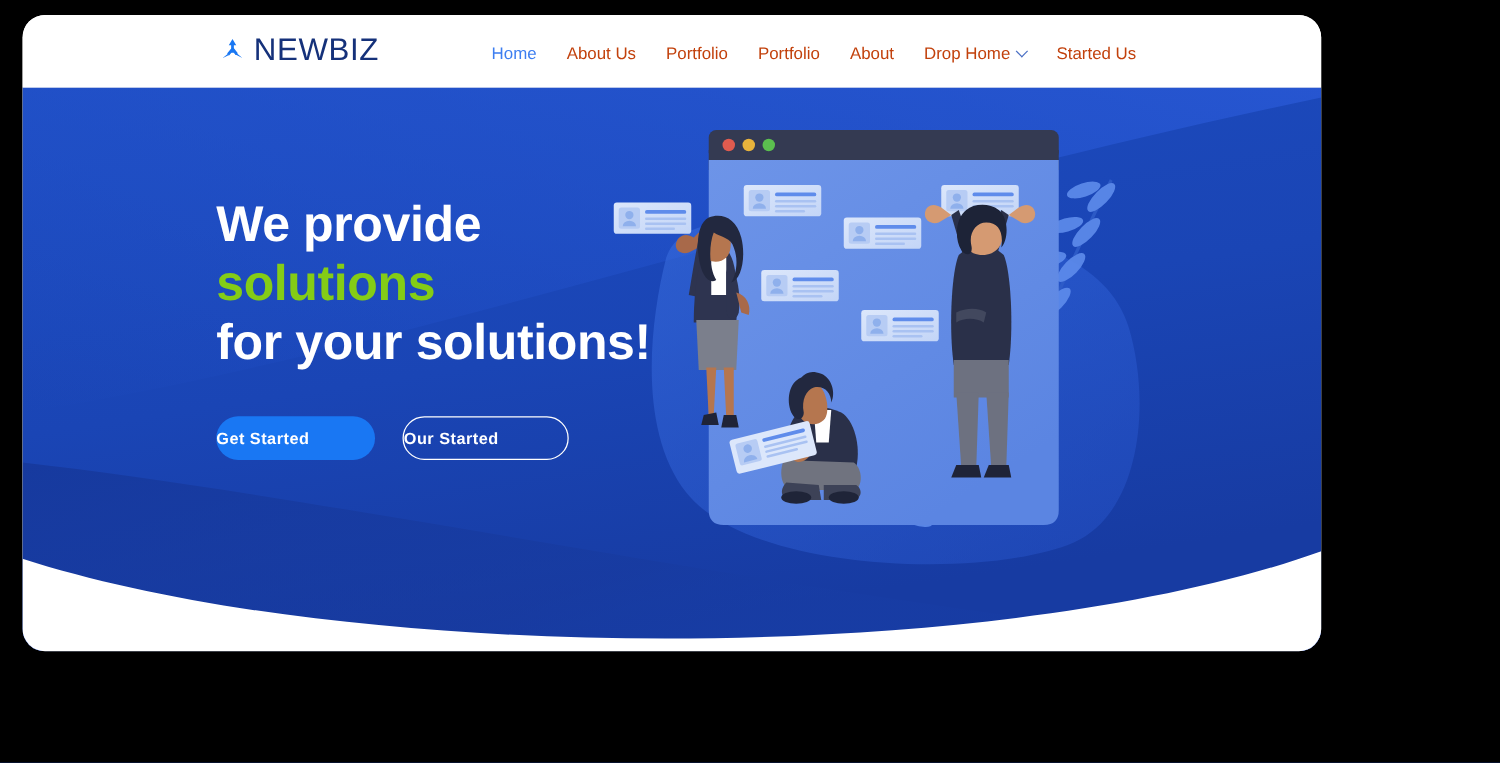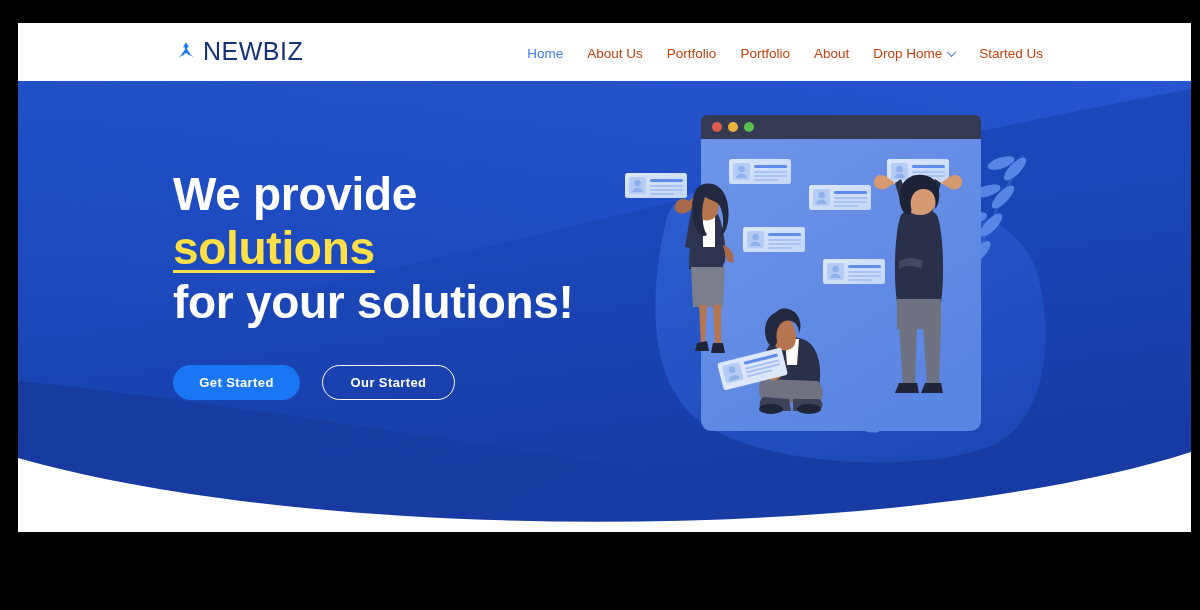--- a/index.html
+++ b/index.html
@@ -7,25 +7,26 @@
   html, body {
     width:1200px; height:610px;
     background:#000000;
     font-family:"Liberation Sans", sans-serif;
     overflow:hidden;
   }
 
   
   #page-sheet {
     position:absolute;
-    left:18px; top:23px;
-    width:1173px; height:509px;
+    left:18px; top:12px;
+    width:1039px; height:509px;
     background:#ffffff;
     overflow:hidden;
     box-shadow:0 0 0 1px rgba(0,0,0,0.06);
+    border-radius:18px;
   }
 
   
   #site-header {
     position:absolute; left:0; top:0;
     width:100%; height:58px;
     background:#ffffff;
     display:flex; align-items:center;
     z-index:40;
   }
@@ -70,38 +71,37 @@
     position:absolute; left:0; top:0; width:100%; height:100%;
     z-index:5;
   }
 
   
   #hero-copy {
     position:absolute; left:155px; top:87px;
     width:420px;
   }
   .headline-line {
-    font-size:46px; font-weight:bold; color:#ffffff;
+    font-size:40px; font-weight:bold; color:#ffffff;
     line-height:1.17; letter-spacing:-0.3px;
     white-space:nowrap;
   }
   .headline-line.accent {
-    color:#fde047;
-    text-decoration:underline;
+    color:#84cc16;
     text-underline-offset:6px;
     text-decoration-thickness:2.5px;
   }
   #hero-buttons {
     position:absolute; left:155px; top:263px;
     display:flex; align-items:center; gap:22px;
   }
   .btn {
     font-size:13px; font-weight:bold; letter-spacing:0.4px;
     border-radius:999px; cursor:pointer;
-    display:flex; align-items:center; justify-content:center;margin-top:21px;
+    display:flex; align-items:center; 
   }
   #btn-primary {
     background:#1977f3; color:#ffffff;
     width:127px; height:35px;
   }
   #btn-secondary {
     background:transparent; color:#ffffff;
     border:1.5px solid #ffffff;
     width:133px; height:35px;
   }

